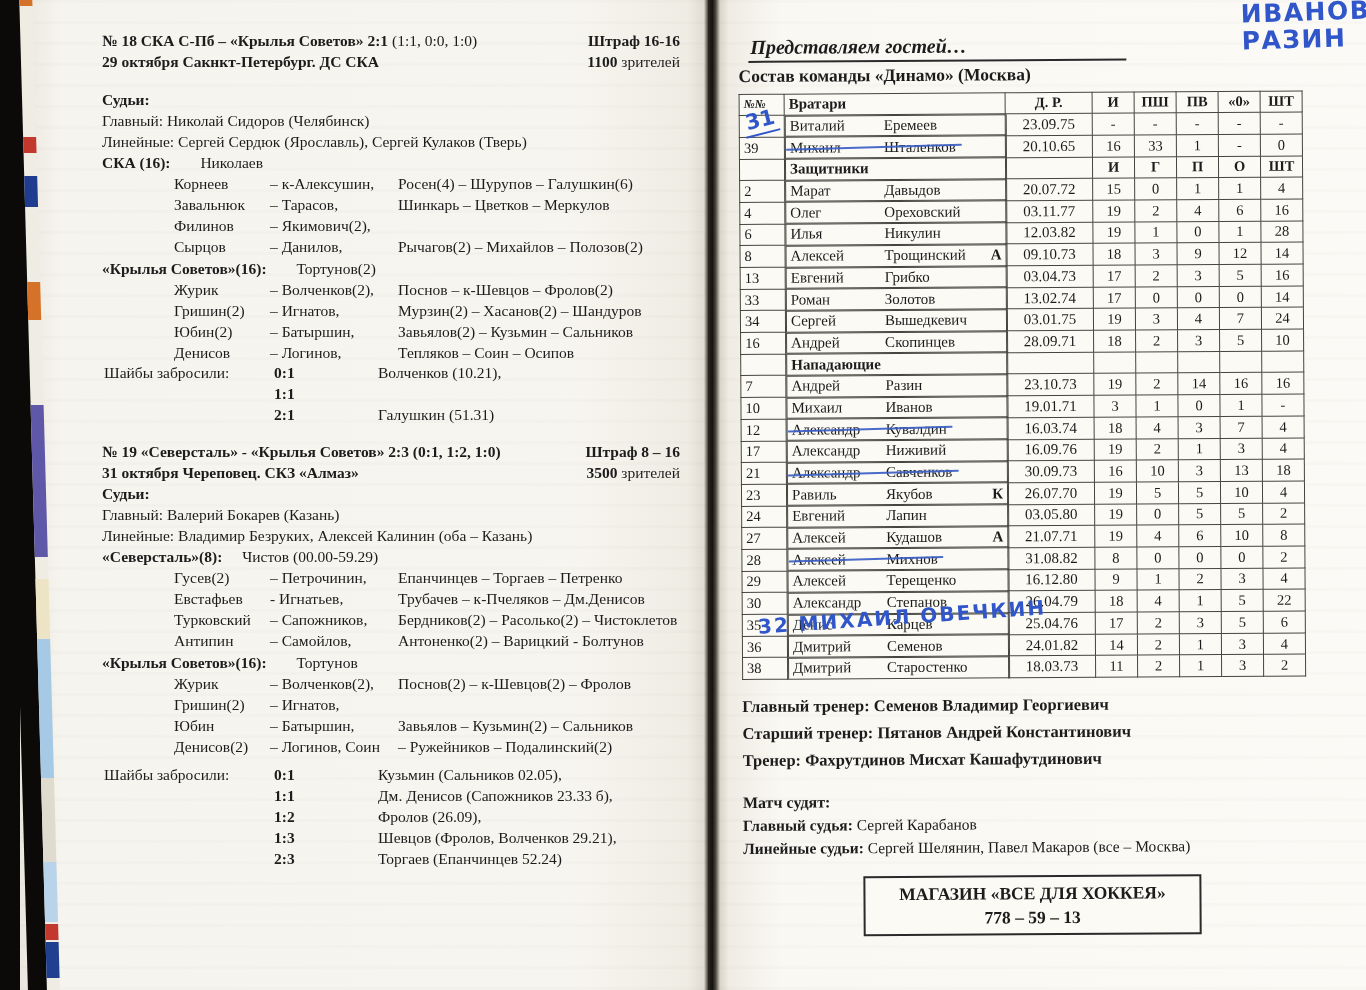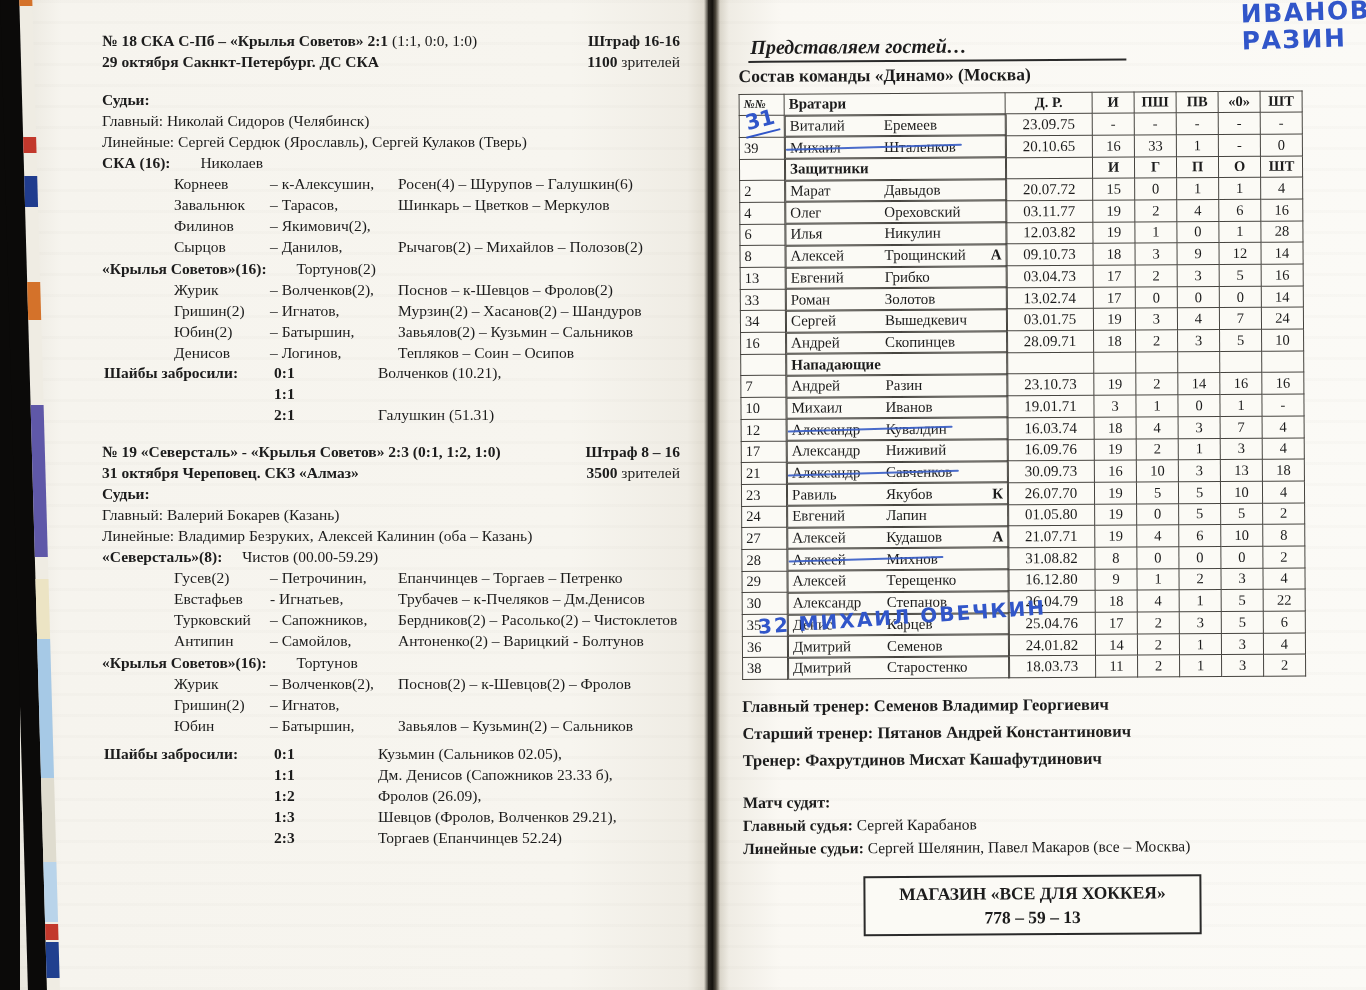--- a/index.html
+++ b/index.html
@@ -26,21 +26,21 @@
   .b{font-weight:bold;}
   .mhead{display:flex;justify-content:space-between;}
   .mhead .lft .b{font-weight:bold;}
   .team-line{margin-top:0;}
   .team-line .goalie{margin-left:26px;}
   .pline{display:flex;padding-left:72px;}
   .pc0{width:96px;flex:none;}
   .pc1{width:128px;flex:none;}
   .pc2{flex:1;}
   .goals{display:flex;}
-  .glabel{width:170px;flex:none;font-weight:bold;padding-left:2px;}
+  .glabel{width:170px;flex:none;font-weight:normal;padding-left:2px;}
   .grows{flex:1;}
   .grow{display:flex;}
   .gscore{width:60px;flex:none;font-weight:bold;}
   .gdesc{flex:1;margin-left:44px;}
   .sp17{margin-top:17px;} .sp16{margin-top:16px;} .sp7{margin-top:7px;} .sp0{margin-top:0;}
   .spgoal{margin-top:-1px;}
   
   .rp{position:absolute;left:20px;top:0;width:624px;z-index:2;transform:rotate(-0.35deg);transform-origin:top left;}
   .rp-title{margin:36px 0 0 12px;font-size:20px;font-weight:bold;font-style:italic;
     border-bottom:2px solid #2a2a2a;display:inline-block;padding:0 160px 2px 2px;}
@@ -239,20 +239,25 @@
           </div>
           <div class="pline">
             <span class="pc0">Гришин(2)</span>
             <span class="pc1">– Игнатов,</span>
           </div>
           <div class="pline">
             <span class="pc0">Юбин</span>
             <span class="pc1">– Батыршин,</span>
             <span class="pc2">Завьялов – Кузьмин(2) – Сальников</span>
           </div>
+          <div class="pline">
+            <span class="pc0">Денисов(2)</span>
+            <span class="pc1">– Логинов,  Соин</span>
+            <span class="pc2">– Ружейников – Подалинский(2)</span>
+          </div>
         </div>
       <div class="goals sp7">
         <div class="glabel">Шайбы забросили:</div>
         <div class="grows">
             <div class="grow">
               <span class="gscore">0:1</span>
               <span class="gdesc">Кузьмин (Сальников 02.05),</span>
             </div>
             <div class="grow">
               <span class="gscore">1:1</span>
@@ -523,21 +528,21 @@
             <td class="c-st">5</td>
             <td class="c-st">5</td>
             <td class="c-st">10</td>
             <td class="c-st">4</td>
           </tr>
           <tr>
             <td class="c-num">24</td>
             <td class="c-name">
               <span class="nwrap"><span class="fname">Евгений</span><span class="lname">Лапин</span></span>
             </td>
-            <td class="c-dob">01.05.80</td>
+            <td class="c-dob">03.05.80</td>
             <td class="c-st">19</td>
             <td class="c-st">0</td>
             <td class="c-st">5</td>
             <td class="c-st">5</td>
             <td class="c-st">2</td>
           </tr>
           <tr>
             <td class="c-num">27</td>
             <td class="c-name">
               <span class="nwrap"><span class="fname">Алексей</span><span class="lname">Кудашов</span></span>

